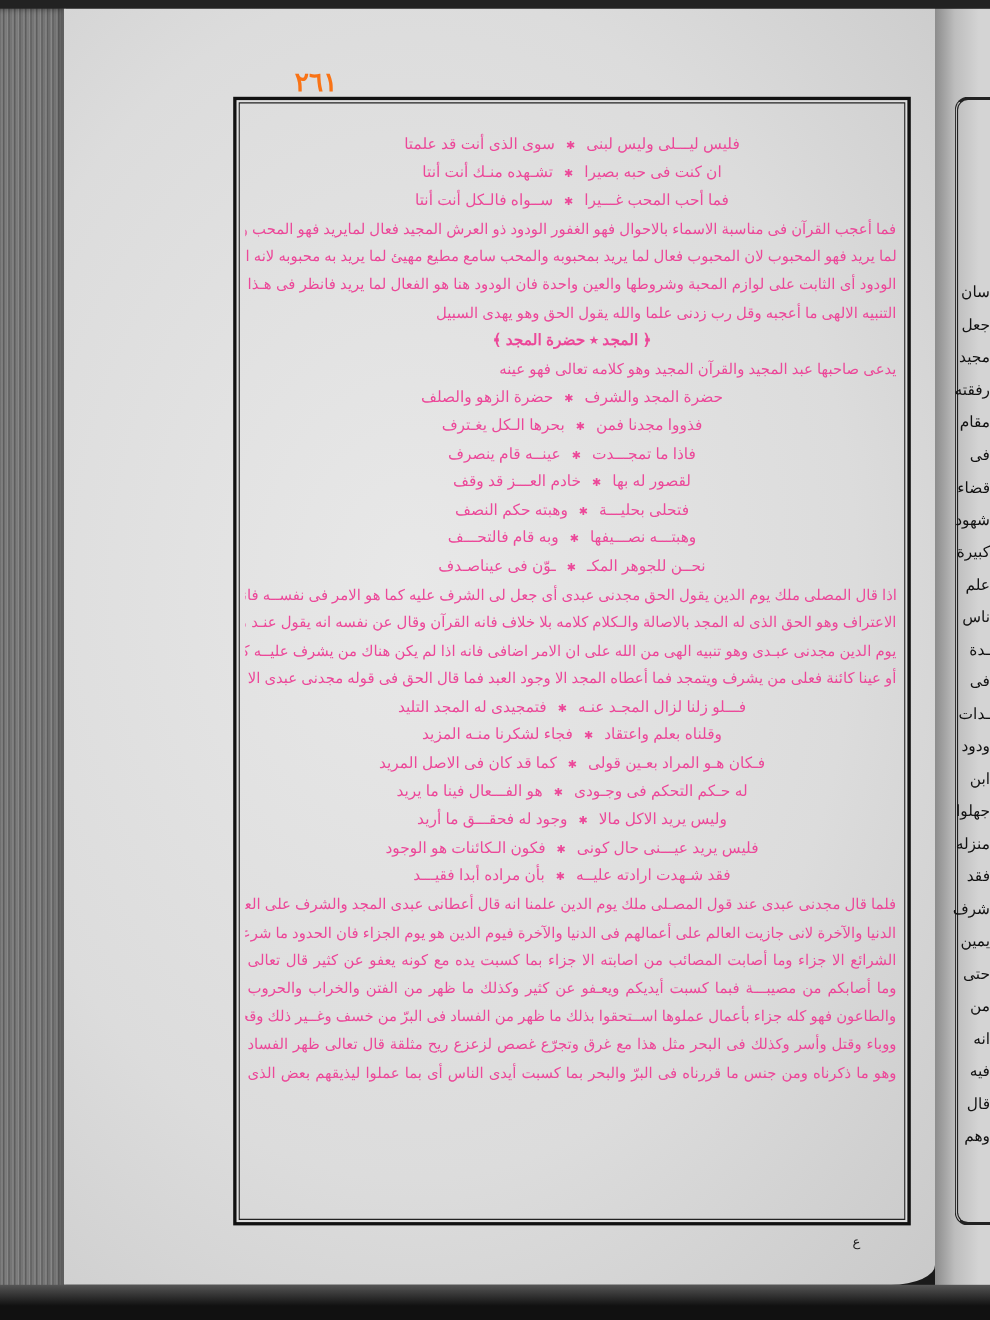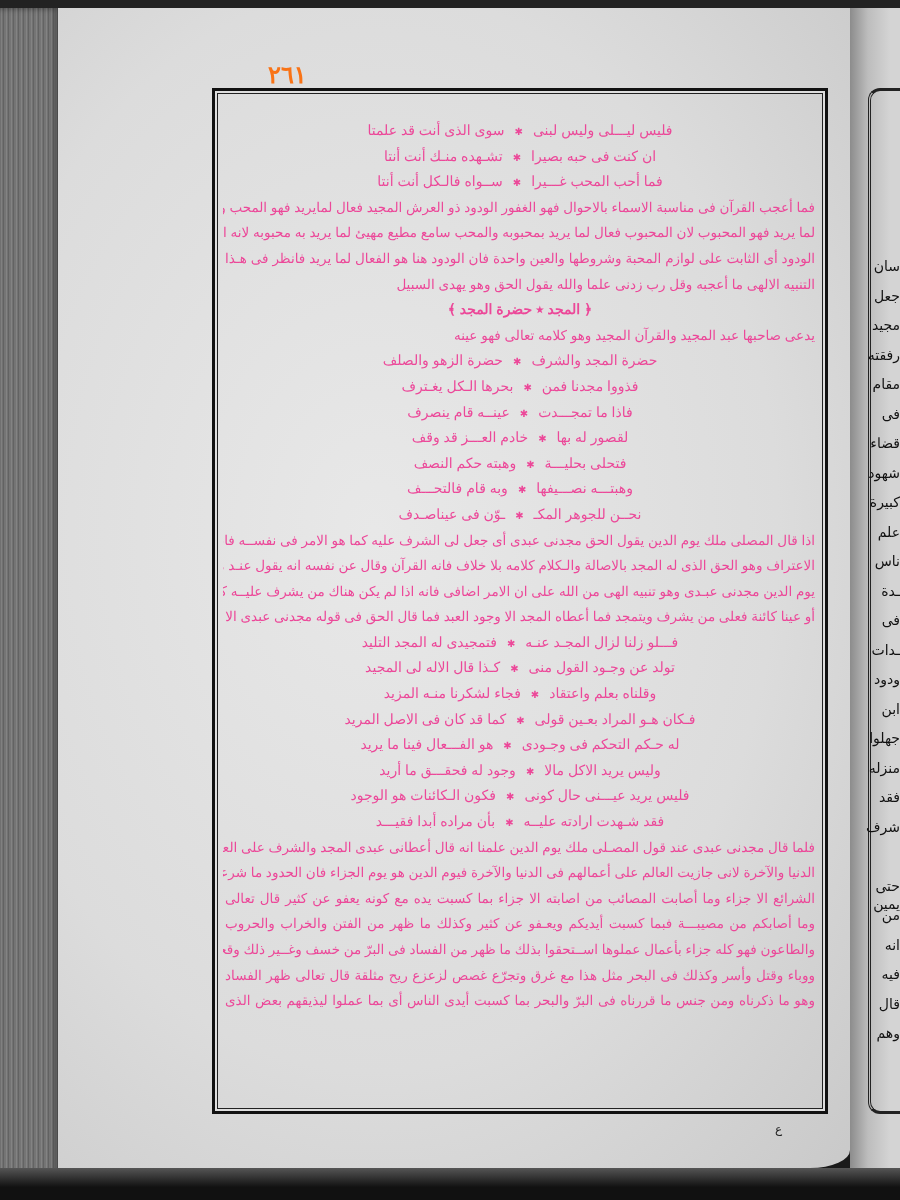--- a/index.html
+++ b/index.html
@@ -94,21 +94,20 @@
       <div class="line verse"><span class="hemi">فاذا ما تمجـــدت</span><span class="star">✱</span><span class="hemi">عينــه قام ينصرف</span></div>
       <div class="line verse"><span class="hemi">لقصور له بها</span><span class="star">✱</span><span class="hemi">خادم العـــز قد وقف</span></div>
       <div class="line verse"><span class="hemi">فتحلى بحليـــة</span><span class="star">✱</span><span class="hemi">وهبته حكم النصف</span></div>
       <div class="line verse"><span class="hemi">وهبتـــه نصـــيفها</span><span class="star">✱</span><span class="hemi">وبه قام فالتحـــف</span></div>
       <div class="line verse"><span class="hemi">نحــن للجوهر المكـ</span><span class="star">✱</span><span class="hemi">ـوّن فى عيناصـدف</span></div>
       <div class="line prose">اذا قال المصلى ملك يوم الدين يقول الحق مجدنى عبدى أى جعل لى الشرف عليه كما هو الامر فى نفســه فانظر الى هذا</div>
       <div class="line prose">الاعتراف وهو الحق الذى له المجد بالاصالة والـكلام كلامه بلا خلاف فانه القرآن وقال عن نفسه انه يقول عنـد ملك</div>
       <div class="line prose">يوم الدين مجدنى عبـدى وهو تنبيه الهى من الله على ان الامر اضافى فانه اذا لم يكن هناك من يشرف عليــه كونا ثابتا</div>
       <div class="line prose last">أو عينا كائنة فعلى من يشرف ويتمجد فما أعطاه المجد الا وجود العبد فما قال الحق فى قوله مجدنى عبدى الا حقا</div>
       <div class="line verse"><span class="hemi">فـــلو زلنا لزال المجـد عنـه</span><span class="star">✱</span><span class="hemi">فتمجيدى له المجد التليد</span></div>
-      <div class="line verse"><span class="hemi">تولد عن وجـود القول منى</span><span class="star">✱</span><span class="hemi">كـذا قال الاله لى المجيد</span></div>
       <div class="line verse"><span class="hemi">وقلناه بعلم واعتقاد</span><span class="star">✱</span><span class="hemi">فجاء لشكرنا منـه المزيد</span></div>
       <div class="line verse"><span class="hemi">فـكان هـو المراد بعـين قولى</span><span class="star">✱</span><span class="hemi">كما قد كان فى الاصل المريد</span></div>
       <div class="line verse"><span class="hemi">له حـكم التحكم فى وجـودى</span><span class="star">✱</span><span class="hemi">هو الفـــعال فينا ما يريد</span></div>
       <div class="line verse"><span class="hemi">وليس يريد الاكل مالا</span><span class="star">✱</span><span class="hemi">وجود له فحقـــق ما أريد</span></div>
       <div class="line verse"><span class="hemi">فليس يريد عيـــنى حال كونى</span><span class="star">✱</span><span class="hemi">فكون الـكائنات هو الوجود</span></div>
       <div class="line verse"><span class="hemi">فقد شـهدت ارادته عليــه</span><span class="star">✱</span><span class="hemi">بأن مراده أبدا فقيـــد</span></div>
       <div class="line prose">فلما قال مجدنى عبدى عند قول المصـلى ملك يوم الدين علمنا انه قال أعطانى عبدى المجد والشرف على العالم فى</div>
       <div class="line prose">الدنيا والآخرة لانى جازيت العالم على أعمالهم فى الدنيا والآخرة فيوم الدين هو يوم الجزاء فان الحدود ما شرعت فى</div>
       <div class="line prose">الشرائع الا جزاء وما أصابت المصائب من اصابته الا جزاء بما كسبت يده مع كونه يعفو عن كثير قال تعالى</div>
       <div class="line prose">وما أصابكم من مصيبـــة فبما كسبت أيديكم ويعـفو عن كثير وكذلك ما ظهر من الفتن والخراب والحروب</div>
@@ -136,21 +135,21 @@
       <div class="facing-line" style="top: 545px;">ناس</div>
       <div class="facing-line" style="top: 574.5px;">ـدة</div>
       <div class="facing-line" style="top: 604px;">فى</div>
       <div class="facing-line" style="top: 633.5px;">ـدات</div>
       <div class="facing-line" style="top: 663px;">ودود</div>
       <div class="facing-line" style="top: 692.5px;">ابن</div>
       <div class="facing-line" style="top: 722px;">جهلوا</div>
       <div class="facing-line" style="top: 751.5px;">منزله</div>
       <div class="facing-line" style="top: 781px;">فقد</div>
       <div class="facing-line" style="top: 810.5px;">شرف</div>
-      <div class="facing-line" style="top: 888px;">يمين</div>
+      <div class="facing-line" style="top: 840px;">يمين</div>
       <div class="facing-line" style="top: 869.5px; text-align: center;">حتى</div>
       <div class="facing-line" style="top: 899px;">من</div>
       <div class="facing-line" style="top: 928.5px; text-align: center;">انه</div>
       <div class="facing-line" style="top: 958px;">فيه</div>
       <div class="facing-line" style="top: 987.5px;">قال</div>
       <div class="facing-line" style="top: 1017px;">وهم</div>
     </div>
 </div>
 
 <div class="bottom-shadow"></div>

